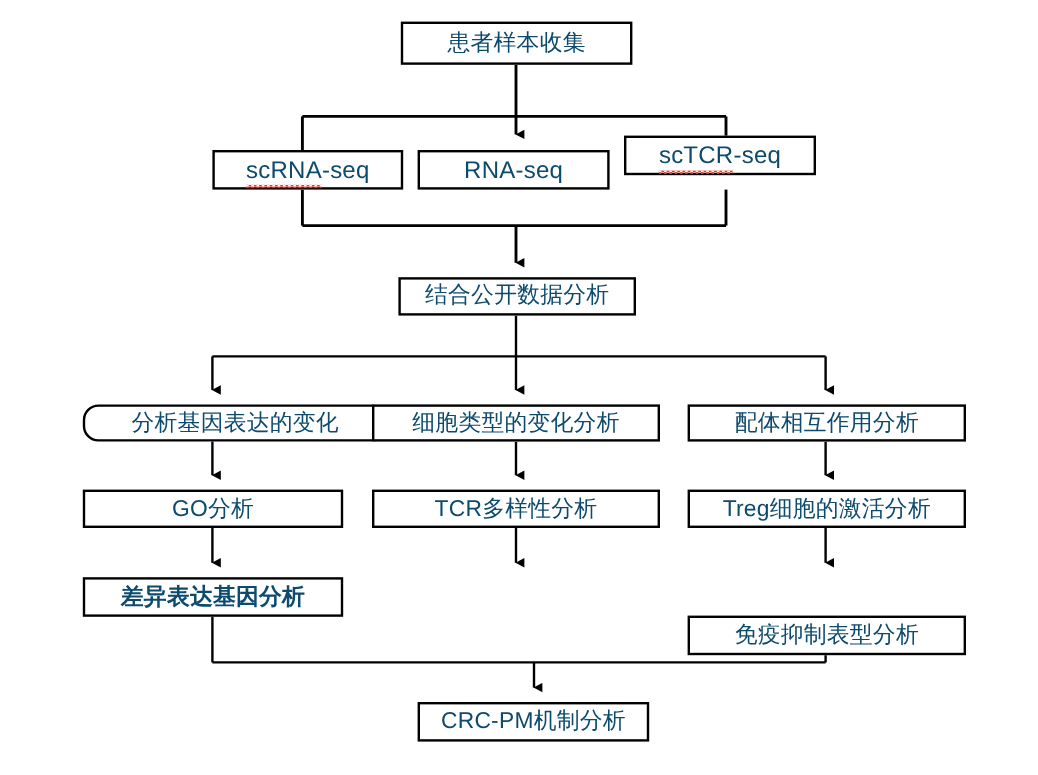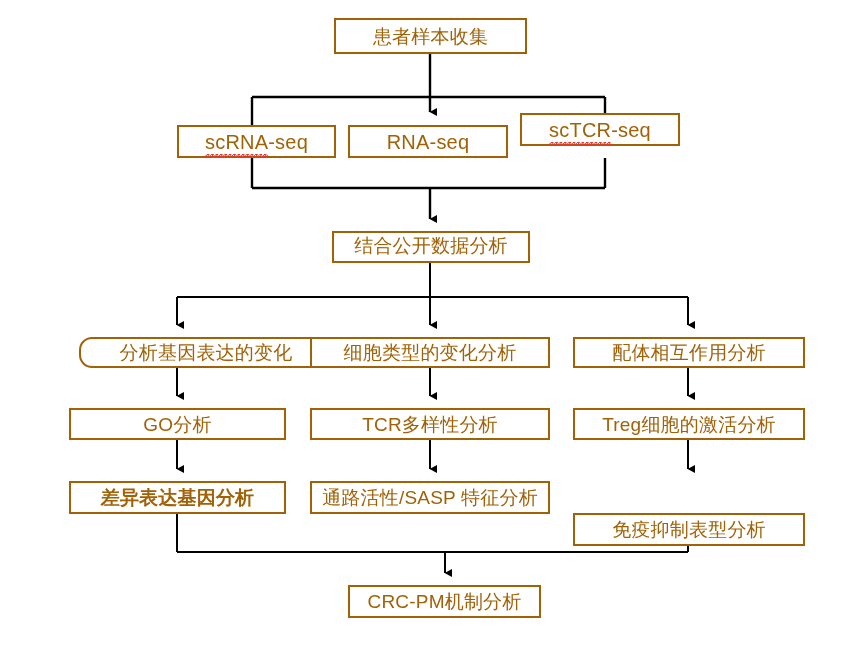--- a/index.html
+++ b/index.html
@@ -9,23 +9,23 @@
     font-family:"Liberation Sans","DejaVu Sans",sans-serif;
     overflow:hidden;
   }
   #canvas{position:relative;width:865px;height:646px;}
   svg#wires{position:absolute;left:0;top:0;width:865px;height:646px;}
 
   .node{
     position:absolute;
     box-sizing:border-box;
     background:#ffffff;
-    border:2px solid #a16207;
+    border:2px solid #000000;
     display:flex;align-items:center;justify-content:center;
-    color:#a16207;
+    color:#0c4a6e;
     font-size:19px;
     line-height:1;
     letter-spacing:0.2px;
     white-space:nowrap;
     z-index:2;
   }
   .node .lbl{display:inline-block;}
   .node.latin{font-size:20px;}
 
   
@@ -101,21 +101,21 @@
   </div>
 
   <div class="node latin" style="left:520px;top:113px;width:160px;height:33px;">
     <span class="lbl"><span class="sp">scTCR</span><span>-seq</span></span>
   </div>
 
   <div class="node" style="left:332px;top:231px;width:198px;height:32px;font-family:Liberation Mono, monospace;">
     <span class="lbl">结合公开数据分析</span>
   </div>
 
-  <div class="node" style="left:79px;top:337px;width:254px;height:31px;border-radius:13px;">
+  <div class="node" style="left:69px;top:337px;width:254px;height:31px;border-radius:13px;">
     <span class="lbl">分析基因表达的变化</span>
   </div>
   <div class="node" style="left:310px;top:337px;width:240px;height:31px;">
     <span class="lbl">细胞类型的变化分析</span>
   </div>
   <div class="node" style="left:573px;top:337px;width:232px;height:31px;">
     <span class="lbl">配体相互作用分析</span>
   </div>
 
   <div class="node" style="left:69px;top:408px;width:217px;height:32px;">
@@ -124,23 +124,20 @@
   <div class="node" style="left:310px;top:408px;width:240px;height:32px;text-align:right;">
     <span class="lbl">TCR多样性分析</span>
   </div>
   <div class="node" style="left:573px;top:408px;width:232px;height:32px;">
     <span class="lbl">Treg细胞的激活分析</span>
   </div>
 
   <div class="node" style="left:69px;top:481px;width:217px;height:33px;font-weight:bold;">
     <span class="lbl">差异表达基因分析</span>
   </div>
-  <div class="node" style="left:310px;top:481px;width:240px;height:33px;">
-    <span class="lbl">通路活性/SASP 特征分析</span>
-  </div>
   <div class="node" style="left:573px;top:481px;width:232px;height:33px;margin-top:32px;">
     <span class="lbl">免疫抑制表型分析</span>
   </div>
 
   <div class="node" style="left:348px;top:585px;width:193px;height:33px;">
     <span class="lbl">CRC-PM机制分析</span>
   </div>
 
 </div>
 

